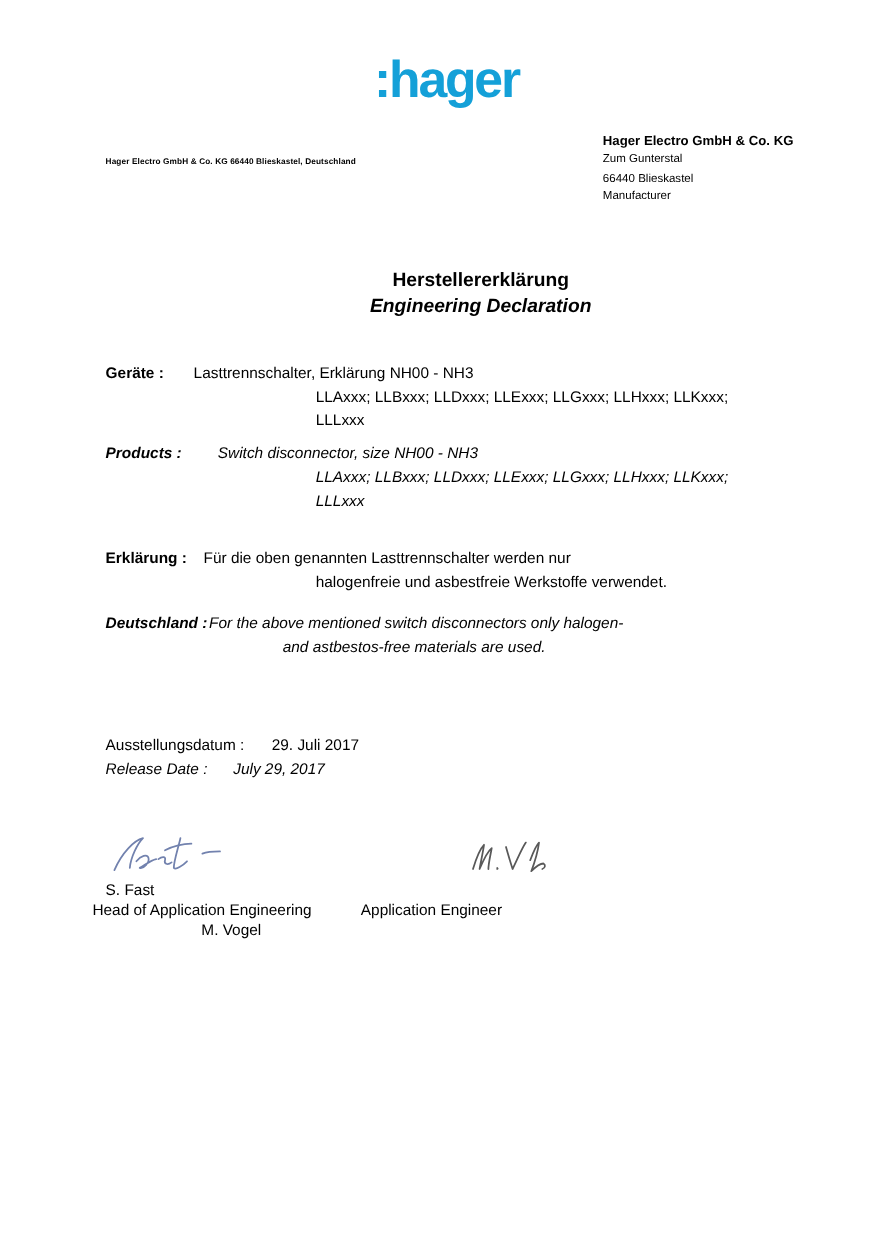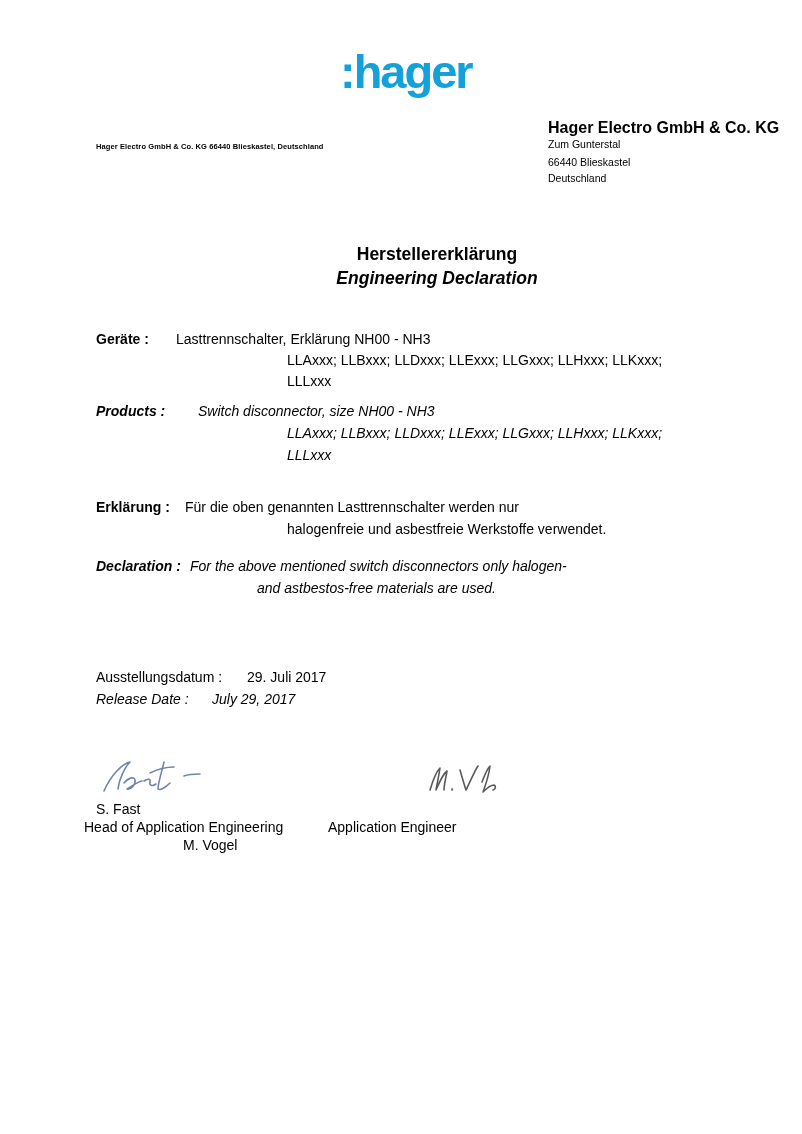--- a/index.html
+++ b/index.html
@@ -17,21 +17,21 @@
     font-weight: bold;
     font-size: 47px;
     letter-spacing: -2px;
     line-height: 1;
   }
   .sender {
     font-size: 7.5px;
     font-weight: bold;
     letter-spacing: 0.1px;
   }
-  .addr-company { font-size: 16px; font-weight: bold; line-height: 16px; }
+  .addr-company { font-size: 12px; font-weight: bold; line-height: 16px; }
   .addr-line    { font-size: 10.5px; line-height: 16px; }
   .addr-gap     { margin-top: 2px; }
   .title-line {
     left: 0; width: 802px; text-align: center;
     font-size: 17.5px; font-weight: bold; padding-left: 36px;
   }
   .italic { font-style: italic; }
   .bold   { font-weight: bold; }
   .body-txt { font-size: 14px; }
   .sig-svg path { fill: none; stroke-width: 1.6; stroke-linecap: round; stroke-linejoin: round; }
@@ -42,41 +42,41 @@
 <div class="page">
 
   <div class="abs logo" style="left: 340px; top: 48px; color: rgb(20, 160, 216);">:hager</div>
 
   <div class="abs sender" style="left:96px; top:122px;margin-top:20px;">Hager Electro GmbH &amp; Co. KG  66440 Blieskastel, Deutschland</div>
 
   <div class="abs" style="left:548px; top:120px;">
     <div class="addr-company">Hager Electro GmbH &amp; Co. KG</div>
     <div class="addr-line">Zum Gunterstal</div>
     <div class="addr-line addr-gap">66440 Blieskastel</div>
-    <div class="addr-line">Deutschland</div>
+    <div class="addr-line">Manufacturer</div>
   </div>
 
   <div class="abs title-line" style="top:244px;">Herstellererklärung</div>
   <div class="abs title-line italic" style="top:268px;">Engineering Declaration</div>
 
   <div class="abs body-txt bold" style="left:96px; top:331px;">Geräte :</div>
   <div class="abs body-txt" style="left:176px; top:331px;">Lasttrennschalter, Erklärung NH00 - NH3</div>
   <div class="abs body-txt" style="left:287px; top:352px;">LLAxxx; LLBxxx; LLDxxx; LLExxx; LLGxxx; LLHxxx; LLKxxx;</div>
   <div class="abs body-txt" style="left:287px; top:373px;">LLLxxx</div>
 
   <div class="abs body-txt bold italic" style="left:96px; top:403px;">Products :</div>
   <div class="abs body-txt italic" style="left:198px; top:403px;">Switch disconnector, size NH00 - NH3</div>
   <div class="abs body-txt italic" style="left:287px; top:425px;">LLAxxx; LLBxxx; LLDxxx; LLExxx; LLGxxx; LLHxxx; LLKxxx;</div>
   <div class="abs body-txt italic" style="left:287px; top:447px;">LLLxxx</div>
 
   <div class="abs body-txt bold" style="left:96px; top:499px;">Erklärung :</div>
   <div class="abs body-txt" style="left:185px; top:499px;">Für die oben genannten Lasttrennschalter werden nur</div>
   <div class="abs body-txt" style="left:287px; top:521px;">halogenfreie und asbestfreie Werkstoffe verwendet.</div>
 
-  <div class="abs body-txt bold italic" style="left:96px; top:558px;">Declaration :</div>
+  <div class="abs body-txt bold italic" style="left:96px; top:558px;">Deutschland :</div>
   <div class="abs body-txt italic" style="left:190px; top:558px;">For the above mentioned switch disconnectors only halogen-</div>
   <div class="abs body-txt italic" style="left:257px; top:580px;">and astbestos-free materials are used.</div>
 
   <div class="abs body-txt" style="left:96px; top:669px;">Ausstellungsdatum :</div>
   <div class="abs body-txt" style="left:247px; top:669px;">29. Juli 2017</div>
   <div class="abs body-txt italic" style="left:96px; top:691px;">Release Date :</div>
   <div class="abs body-txt italic" style="left:212px; top:691px;">July 29, 2017</div>
 
   <svg class="abs sig-svg" style="left:98px; top:753px;" width="118" height="48" viewBox="0 0 118 48">
     <g fill="none" style="stroke: rgb(114, 130, 174);">

